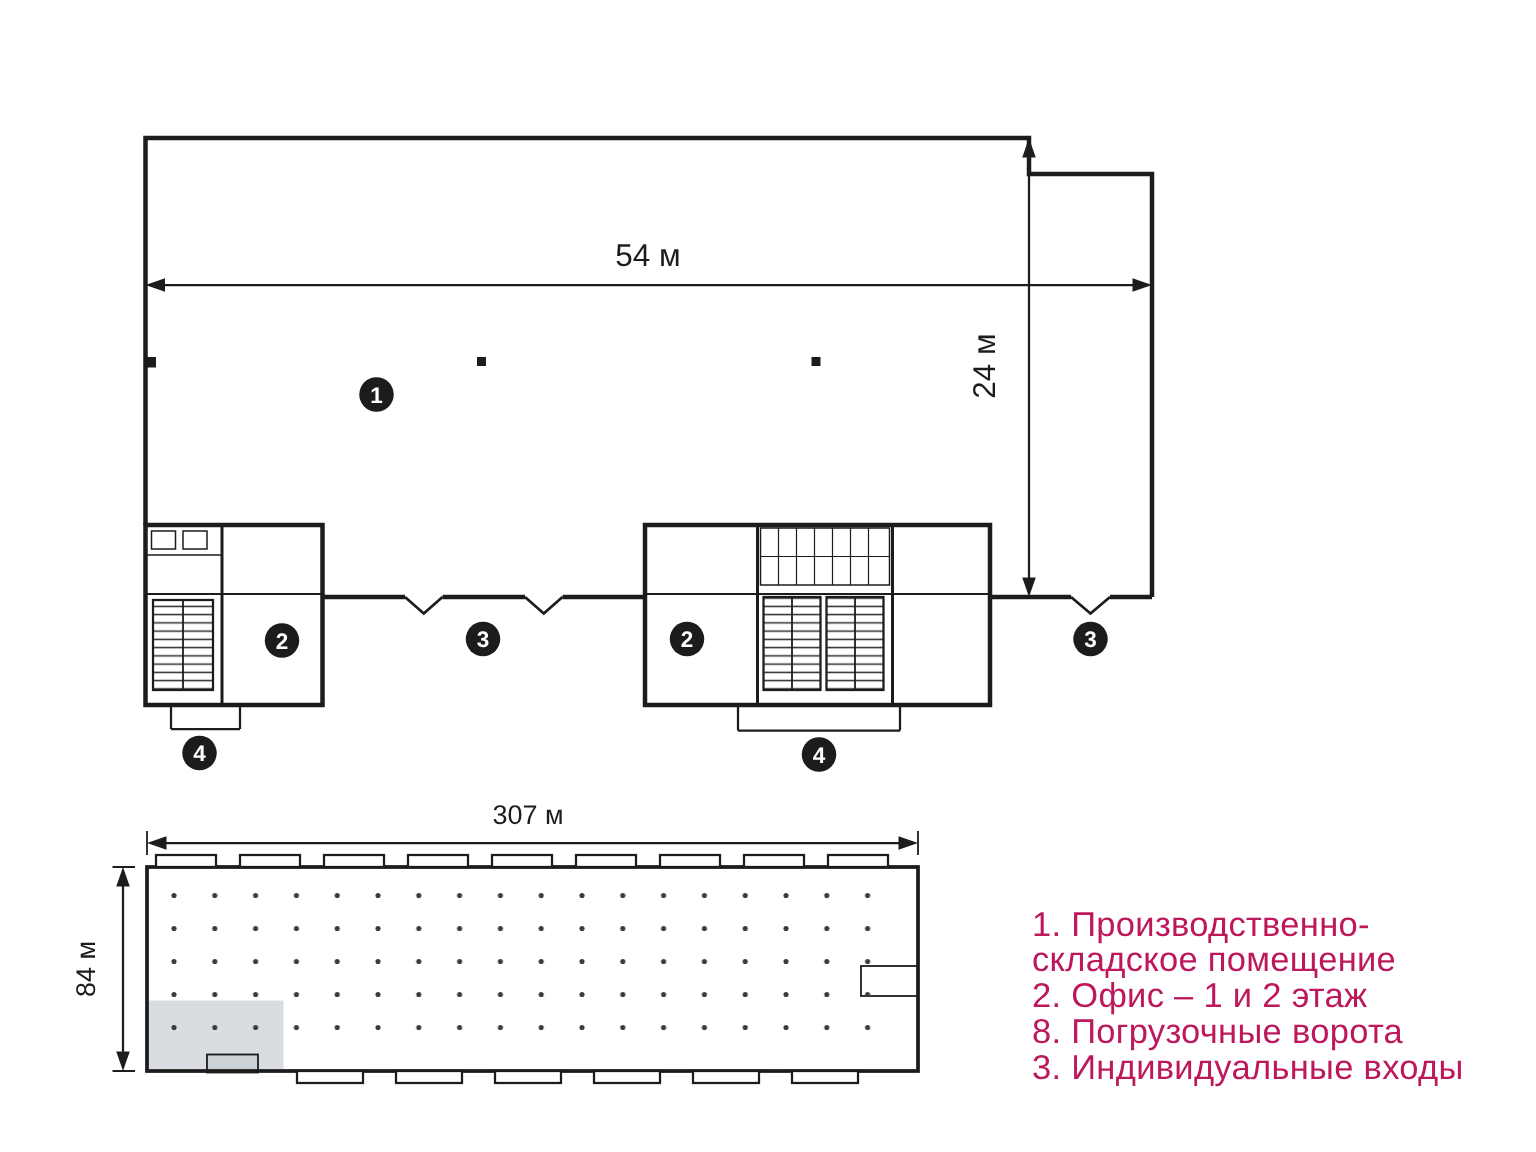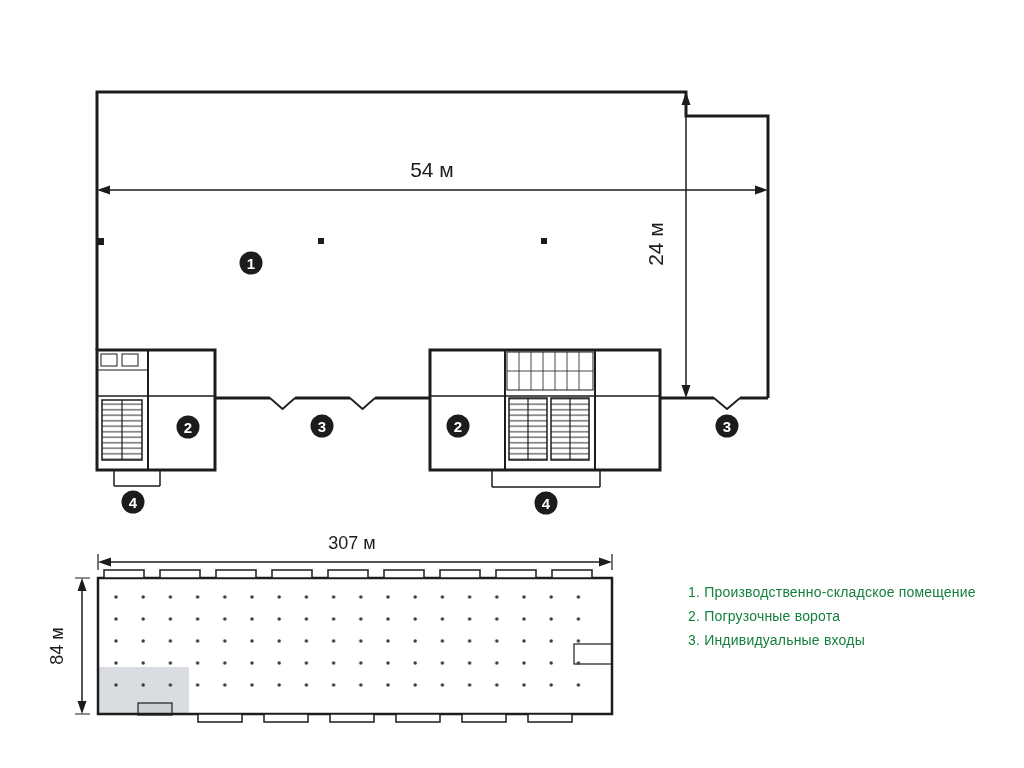--- a/index.html
+++ b/index.html
@@ -2,22 +2,22 @@
 <html><head>
 <meta charset="utf-8">
 <style>
   html,body{margin:0;padding:0;background:#f3f3f3;}
   .stage{
     position:relative;width:1024px;height:768px;background:#ffffff;
     font-family:"Liberation Sans", sans-serif;color:#1c1c1c;overflow:hidden;
   }
   .plan-svg{position:absolute;left:0;top:0;}
   .legend{
-    position:absolute;left:688px;top:581px;width:305px;
-    font-size:14px;line-height:23px;color:#15803d;letter-spacing:.2px;
+    position:absolute;left:688px;top:605px;width:305px;
+    font-size:23px;line-height:23px;color:#be185d;letter-spacing:.2px;
   }
   .legend-item{margin:0 0 1px 0;}
   .dim-label{font-size:21px;fill:#1c1c1c;}
   .dim-label-sm{font-size:18px;fill:#1c1c1c;}
   .marker-num{font-size:15px;font-weight:bold;fill:#ffffff;}
   text{font-family:"Liberation Sans", sans-serif;}
 </style>
 </head>
 <body>
 
@@ -166,17 +166,18 @@
         <path d="M82 586 V706" stroke-width="1.5"></path>
         <polygon points="82,578 77.5,591 86.5,591" fill="#1c1c1c" stroke="none"></polygon>
         <polygon points="82,714 77.5,701 86.5,701" fill="#1c1c1c" stroke="none"></polygon>
         <text x="63" y="646" transform="rotate(-90 63 646)" text-anchor="middle" class="dim-label-sm" stroke="none">84 м</text>
       </g>
     </g>
   </svg>
 
   <div class="legend">
     <div class="legend-item">1. Производственно-складское помещение</div>
-    <div class="legend-item">2. Погрузочные ворота</div>
+    <div class="legend-item">2. Офис – 1 и 2 этаж</div>
+    <div class="legend-item">8. Погрузочные ворота</div>
     <div class="legend-item">3. Индивидуальные входы</div>
   </div>
 
 </div>
 
 </body></html>

